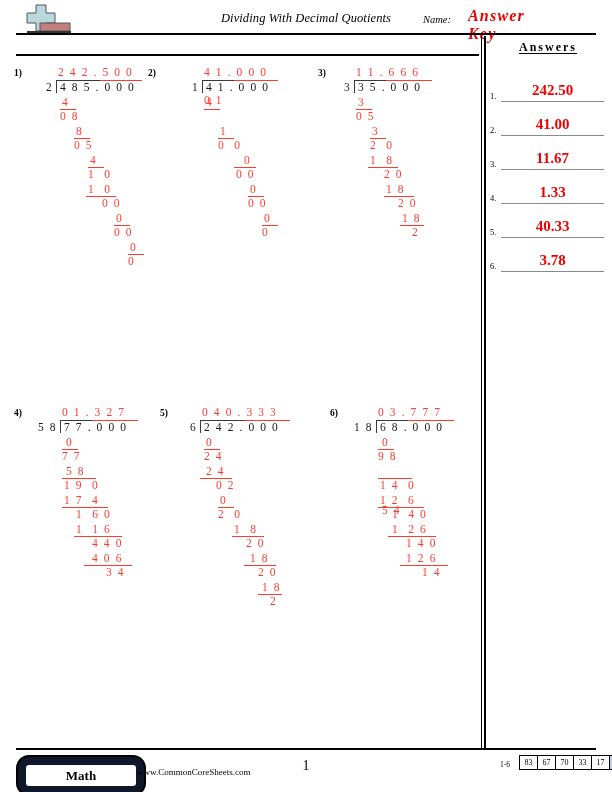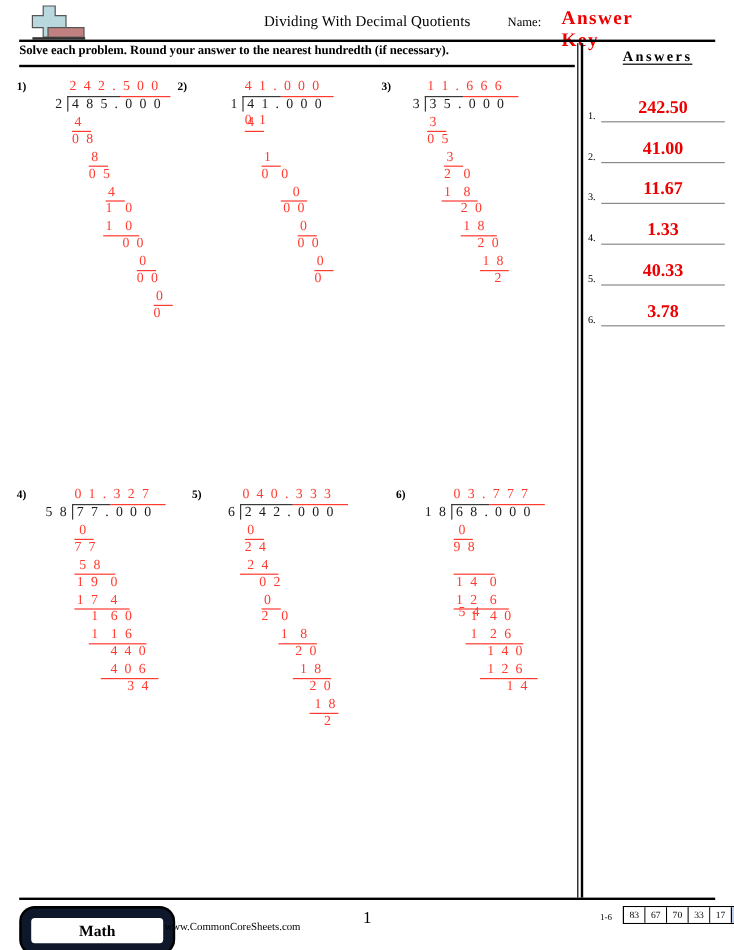--- a/index.html
+++ b/index.html
@@ -10,21 +10,21 @@
     width: 612px; height: 792px;
     position: relative;
     font-family: "Liberation Serif", "DejaVu Serif", serif;
     color: #000;
     overflow: hidden;
   }
   .page { position: relative; width: 612px; height: 792px; }
 
   
   .header {
-    position: absolute; left: 0; top: 0; width: 484px; height: 34px;
+    position: absolute; left: 0; top: 0; width: 484px; height: 34px; font-style: italic;
   }
   .logo {
     position: absolute; left: 24px; top: 4px; width: 60px; height: 30px;
   }
   .title {
     position: absolute; left: 0; top: 11px; width: 612px;
     text-align: center; font-size: 12.5px; letter-spacing: .1px;
   }
   .name-label {
     position: absolute; left: 423px; top: 14px;
@@ -152,21 +152,20 @@
       <polygon points="12,1 22,1 22,9 31,9 31,19 22,19 22,27 12,27 12,19 3,19 3,9 12,9" fill="#b8d8dd" stroke="#555" stroke-width="1"></polygon>
       <rect x="16" y="19" width="30" height="8" fill="#c08080" stroke="#555" stroke-width="1"></rect>
       <rect x="3" y="27" width="44" height="2" fill="#333"></rect>
     </svg>
     <div class="title">Dividing With Decimal Quotients</div>
     <div class="name-label">Name:</div>
     <div class="answer-key">Answer Key</div>
   </div>
   <div class="hrule-top"></div>
 
-  <div class="directions">Solve each problem. Round your answer to the nearest hundredth (if necessary).</div>
   <div class="hrule-dir"></div>
 
   <div class="divider">
     <i class="a"></i>
       <i class="b"></i>
   </div>
   <div class="answers-head">Answers</div>
 
   <div class="ans-row" style="top:70px">
     <span class="ans-num">1.</span>

